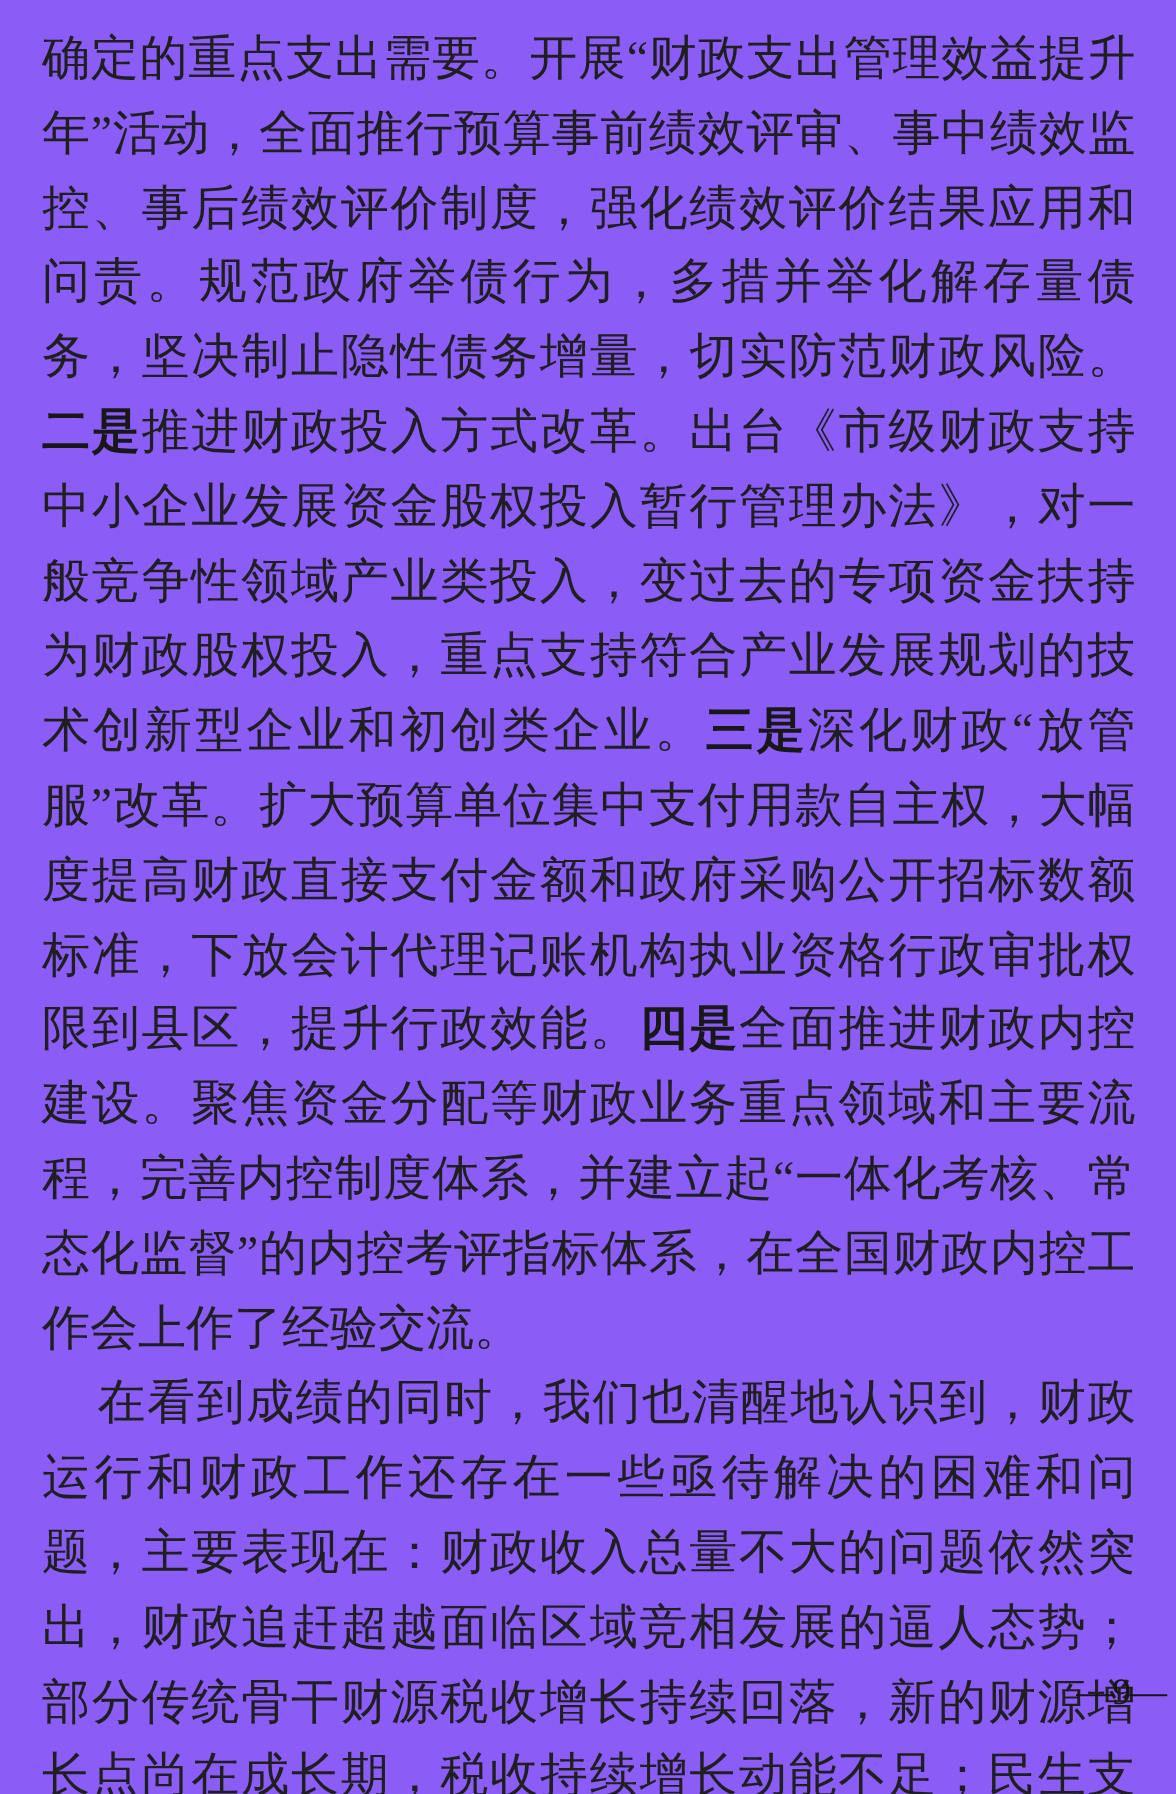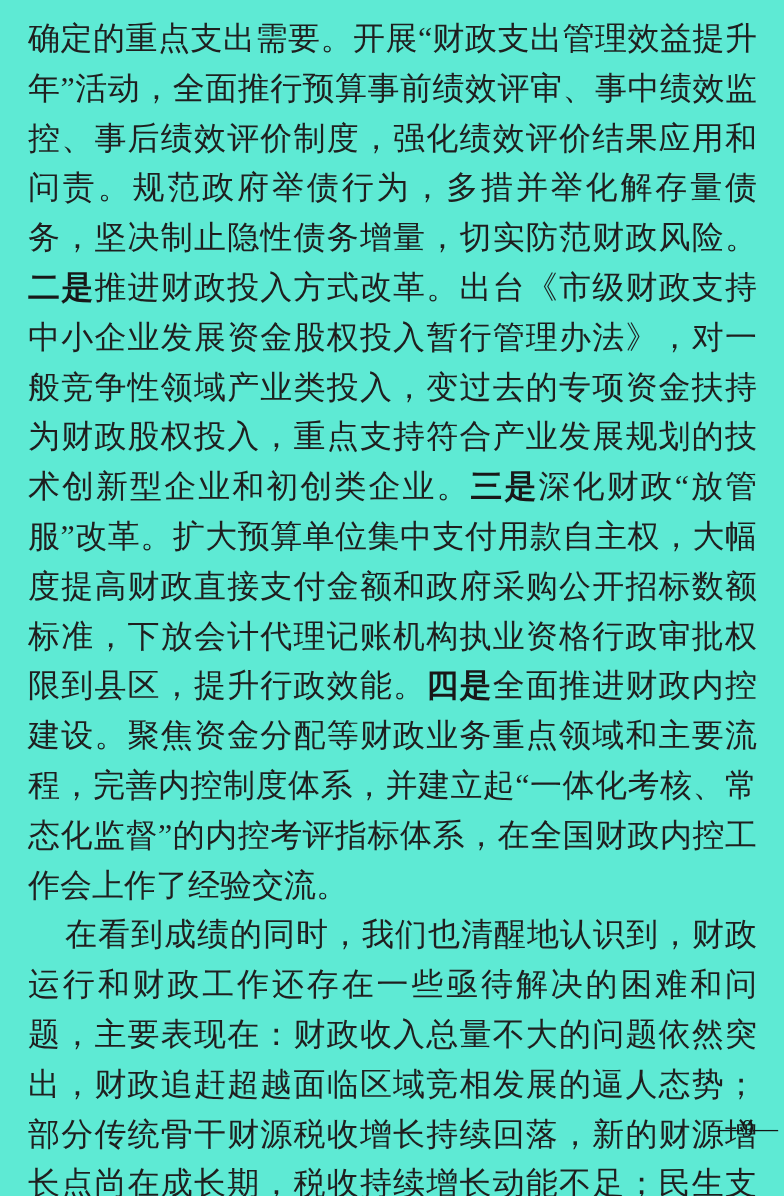--- a/index.html
+++ b/index.html
@@ -45,19 +45,19 @@
     right: 7px;
     font-size: 25px;
     line-height: 30px;
     color: #151515;
     letter-spacing: -1px;
   }
 </style>
 </head>
 <body>
 
-<div class="page" style="background: #5eead4; color: rgb(31, 31, 31);">
+<div class="page" style="background: #8b5cf6; color: rgb(31, 31, 31);">
   <div class="doc" id="doc">
       <p class="para"><span class="seg">确定的重点支出需要。开展“财政支出管理效益提升年”活动，全面推行预算事前绩效评审、事中绩效监控、事后绩效评价制度，强化绩效评价结果应用和问责。规范政府举债行为，多措并举化解存量债务，坚决制止隐性债务增量，切实防范财政风险。</span><span class="seg bold">二是</span><span class="seg">推进财政投入方式改革。出台《市级财政支持中小企业发展资金股权投入暂行管理办法》，对一般竞争性领域产业类投入，变过去的专项资金扶持为财政股权投入，重点支持符合产业发展规划的技术创新型企业和初创类企业。</span><span class="seg bold">三是</span><span class="seg">深化财政“放管服”改革。扩大预算单位集中支付用款自主权，大幅度提高财政直接支付金额和政府采购公开招标数额标准，下放会计代理记账机构执业资格行政审批权限到县区，提升行政效能。</span><span class="seg bold">四是</span><span class="seg">全面推进财政内控建设。聚焦资金分配等财政业务重点领域和主要流程，完善内控制度体系，并建立起“一体化考核、常态化监督”的内控考评指标体系，在全国财政内控工作会上作了经验交流。</span></p>
       <p class="para indent"><span class="seg">在看到成绩的同时，我们也清醒地认识到，财政运行和财政工作还存在一些亟待解决的困难和问题，主要表现在：财政收入总量不大的问题依然突出，财政追赶超越面临区域竞相发展的逼人态势；部分传统骨干财源税收增长持续回落，新的财源增长点尚在成长期，税收持续增长动能不足；民生支出持续增长，保工资、保运转、保基本民生面临较大压力；财政资金使用绩效有待提高，政府债务风险需守住底线；随着税制改革和财政事权与支出责任改革的推进，财税改革面临很多硬骨头和突出矛盾。对此，我们将高度重</span></p>
     </div>
   <div class="pageno">—9—</div>
 </div>
 
 </body></html>

